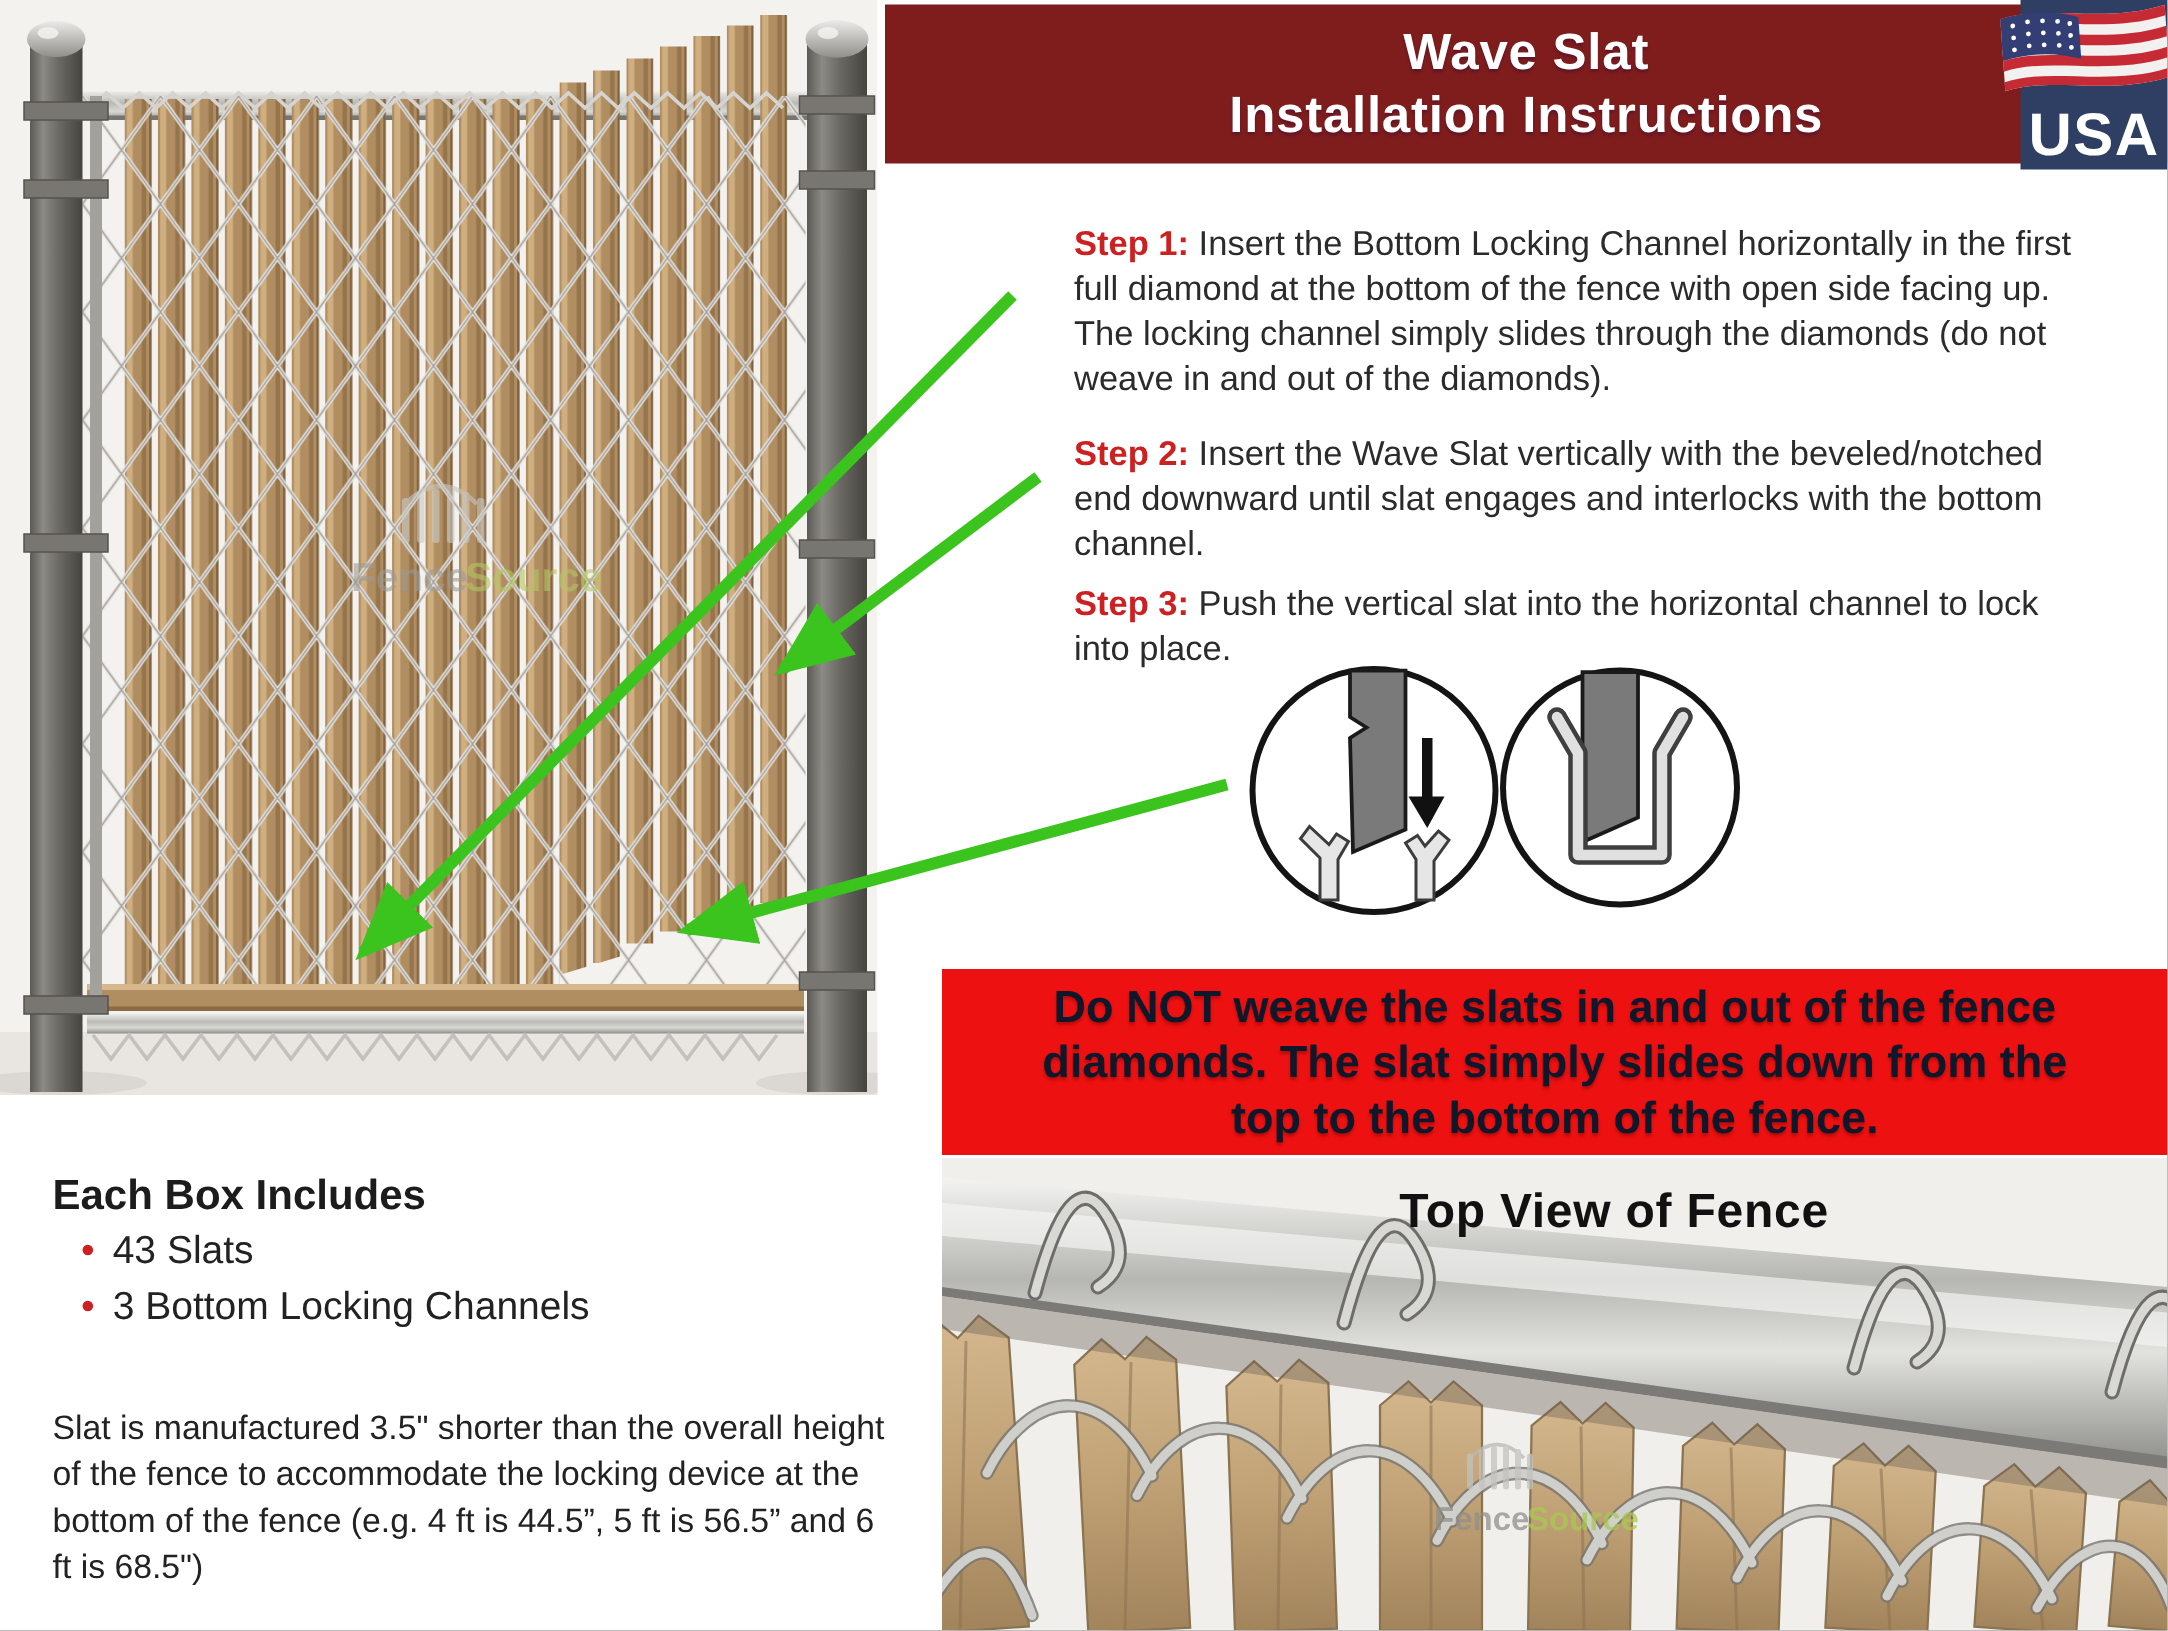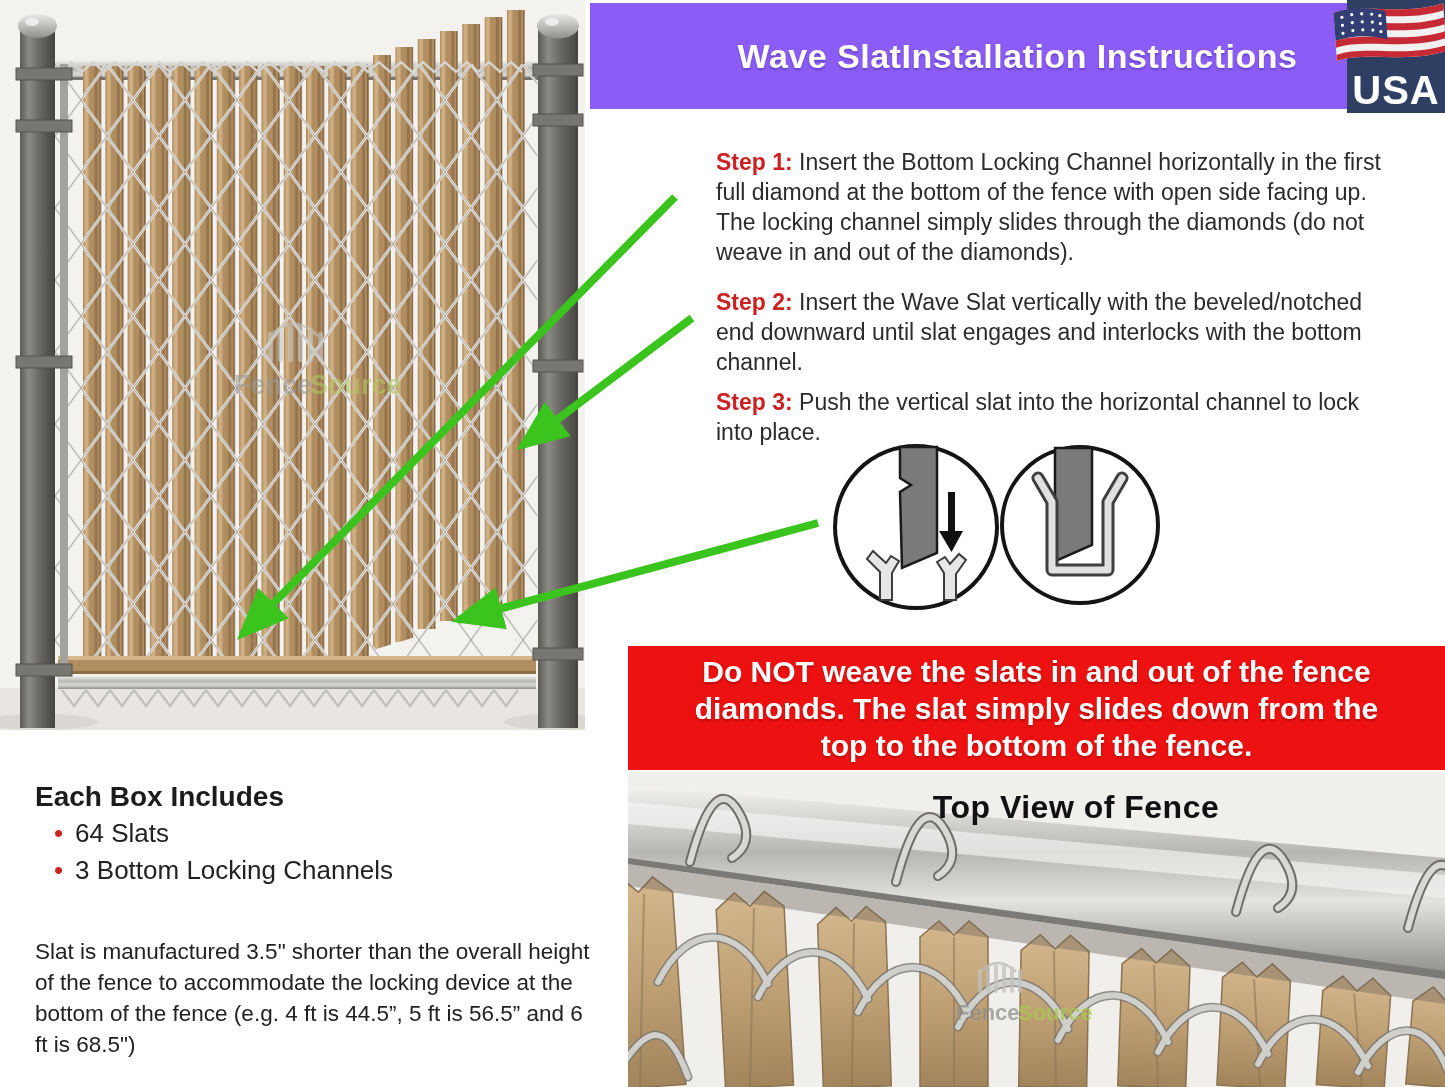--- a/index.html
+++ b/index.html
@@ -1,22 +1,22 @@
 <!DOCTYPE html>
 <html><head>
 <meta charset="utf-8">
 <style>
   html,body{margin:0;padding:0;background:#888;}
   .canvas{position:relative;width:1445px;height:1087px;background:#ffffff;overflow:hidden;
           font-family:"Liberation Sans", sans-serif;}
   .abs{position:absolute;}
 
   
-  .header{left:590px;top:3px;width:855px;height:106px;background:#8b5cf6;
-          display:flex;flex-direction:row;align-items:center;justify-content:center;}
+  .header{left:590px;top:3px;width:855px;height:106px;background:#7f1d1d;
+          display:flex;flex-direction:column;align-items:center;justify-content:center;}
   .header .t1,.header .t2{color:#fff;font-weight:bold;font-size:34px;line-height:42px;
           text-shadow:0 2px 2px rgba(0,0,80,.25);letter-spacing:.5px;}
 
   
   .badge{left:1347px;top:0;width:98px;height:113px;background:#2e3f63;
          display:flex;flex-direction:column;align-items:center;justify-content:flex-end;
          padding-bottom:5px;box-sizing:border-box;}
   .badge .flag{position:absolute;left:-16px;top:-3px;width:118px;height:70px;}
   .badge .b1{color:#fff;font-size:12.5px;font-weight:bold;letter-spacing:.5px;line-height:14px;}
   .badge .b2{color:#fff;font-size:40px;font-weight:bold;line-height:36px;letter-spacing:1px;margin-top:36px;}
@@ -25,21 +25,21 @@
   .step{width:668px;font-size:23px;line-height:30px;color:#2b2b2b;margin-left:16px;}
   .step .lbl{color:#cc2021;font-weight:bold;}
   .step1{left:700px;top:147px;}
   .step2{left:700px;top:287px;}
   .step3{left:700px;top:387px;}
 
   
   .warning{left:628px;top:646px;width:817px;height:124px;background:#ee1111;
            display:flex;align-items:center;justify-content:center;box-sizing:border-box;
            padding:0 44px;}
-  .warning .wtxt{color:#ffffff;font-weight:bold;font-size:30px;line-height:37px;text-align:center;
+  .warning .wtxt{color:#0f172a;font-weight:bold;font-size:30px;line-height:37px;text-align:center;
            text-shadow:0 2px 2px rgba(90,0,0,.35);}
 
   
   .tvcap{left:628px;top:789px;width:896px;text-align:center;color:#111;
          font-size:32px;font-weight:bold;letter-spacing:.5px;}
 
   
   .boxhead{left:35px;top:781px;font-size:28px;font-weight:bold;color:#1c1c1c;}
   .bullet{left:54px;font-size:26px;color:#222;display:flex;align-items:baseline;}
   .bullet .dot{color:#cc2021;font-size:26px;margin-right:12px;}
@@ -317,21 +317,21 @@
       <text x="-2" y="68" font-size="22" font-weight="bold" fill="#8f8f8b">Fence</text>
       <text x="60" y="68" font-size="22" font-weight="bold" fill="#a9c94f">Source</text>
     </g>
   </svg>
 
   <div class="abs tvcap">Top View of Fence</div>
 
   <div class="abs boxhead">Each Box Includes</div>
   <div class="abs bullet bul1">
     <span class="dot">•</span>
-    <span>64 Slats</span>
+    <span>43 Slats</span>
   </div>
   <div class="abs bullet bul2">
     <span class="dot">•</span>
     <span>3 Bottom Locking Channels</span>
   </div>
   <div class="abs footnote">Slat is manufactured 3.5" shorter than the overall height of the fence to accommodate the locking device at the bottom of the fence (e.g. 4 ft is 44.5”, 5 ft is 56.5” and 6 ft is 68.5")</div>
 
   <svg class="abs" style="left:0;top:0;pointer-events:none" width="1445" height="1087" viewBox="0 0 1445 1087">
     <defs>
       <marker id="ah" markerWidth="6.5" markerHeight="5.4" refX="5.6" refY="2.7" orient="auto" markerUnits="strokeWidth">

